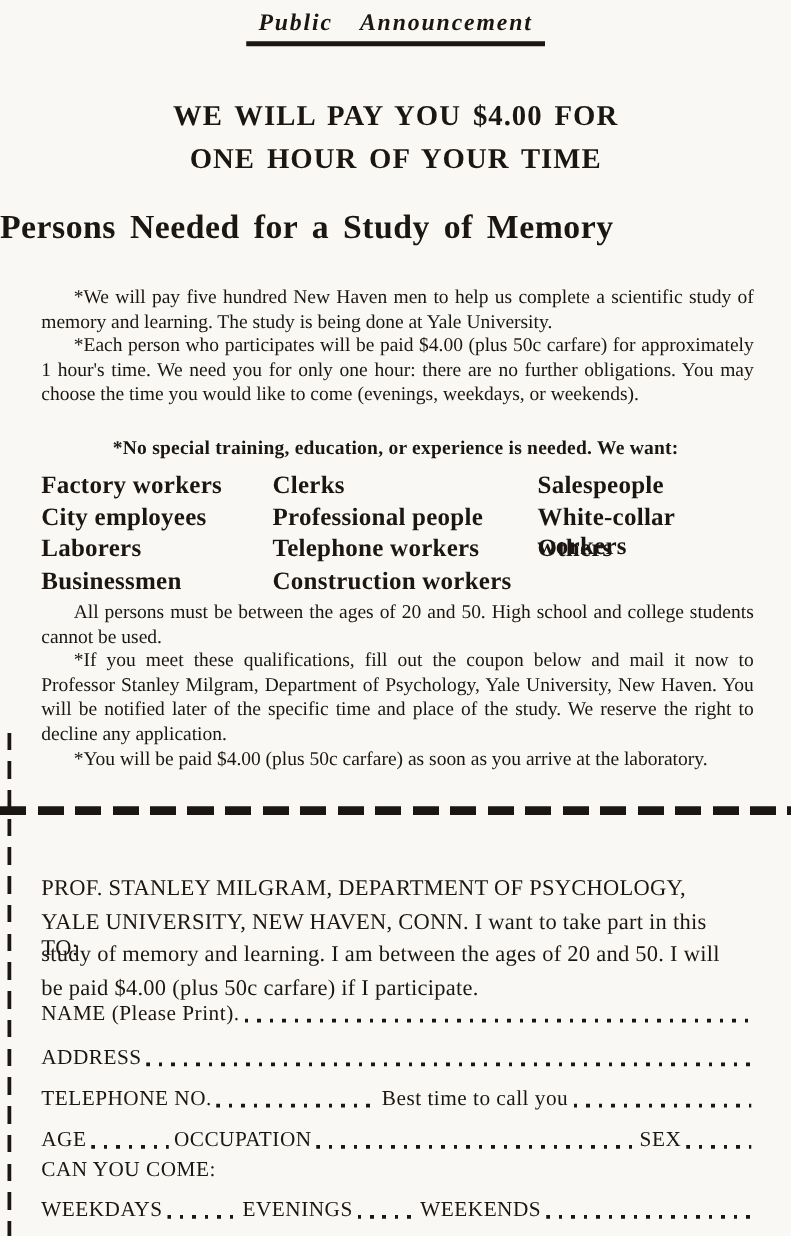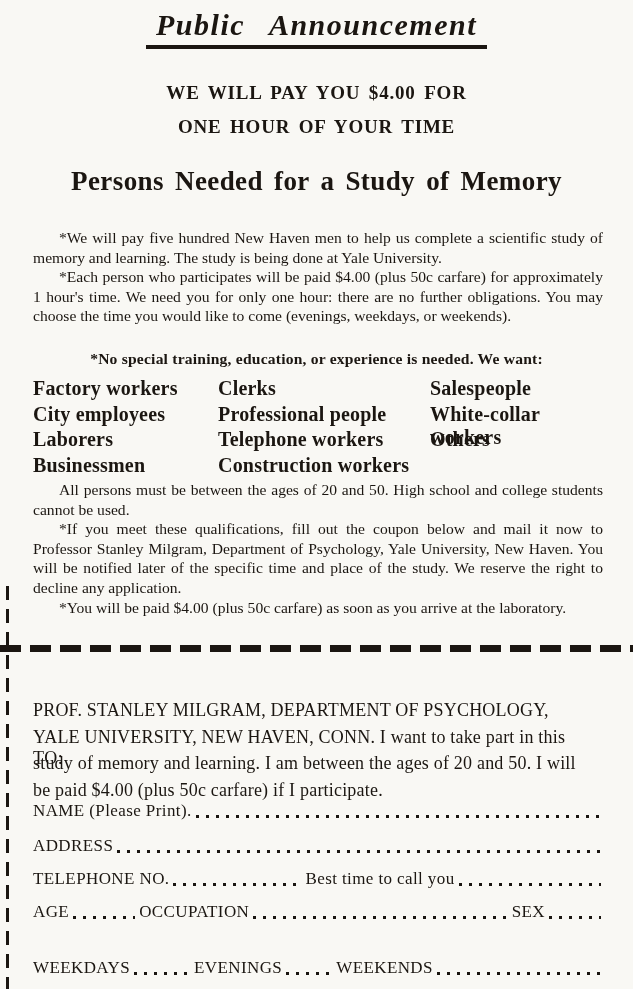--- a/index.html
+++ b/index.html
@@ -19,34 +19,34 @@
     overflow:hidden;
     margin:0 auto;
   }
   
   .title-wrap{
     position:absolute;top:8px;left:0;right:0;
     text-align:center;
   }
   .title{
     display:inline-block;
-    font-size:30px;font-weight:700;font-style:italic;
+    font-size:19px;font-weight:700;font-style:italic;
     letter-spacing:1.5px;word-spacing:16px;
     border-bottom:4px solid var(--ink);
     padding:0 10px 3px 10px;
   }
   .headline{
     position:absolute;top:76px;left:0;right:0;
     text-align:center;
-    font-size:19px;font-weight:700;
+    font-size:23px;font-weight:700;
     line-height:34px;letter-spacing:0.8px;word-spacing:3px;
   }
   .subheading{
     position:absolute;top:166px;left:0;right:0;
-    text-align:center;
+    text-align:left;
     font-size:27px;font-weight:700;
     letter-spacing:0.4px;word-spacing:4px;
   }
   
   .body-block{
     position:absolute;left:33px;right:30px;
     font-size:15.6px;line-height:19.6px;
     text-align:justify;
   }
   .body-block p{margin:0;text-indent:26px;}
@@ -181,20 +181,23 @@
     <span class="leader w55"></span>
   </div>
 
   <div id="row-phone" class="form-row">
     <span class="lbl">TELEPHONE NO.</span>
     <span class="leader w140"></span>
     <span class="lbl">Best time to call you</span>
     <span class="leader grow"></span>
   </div>
 
+  <div id="row-canyoucome" class="form-row">
+    <span class="lbl">CAN YOU COME:</span>
+  </div>
 
   <div id="row-days" class="form-row">
     <span class="lbl">WEEKDAYS</span>
     <span class="leader w60"></span>
     <span class="lbl">EVENINGS</span>
     <span class="leader w50"></span>
     <span class="lbl">WEEKENDS</span>
     <span class="leader grow"></span>
   </div>
 

